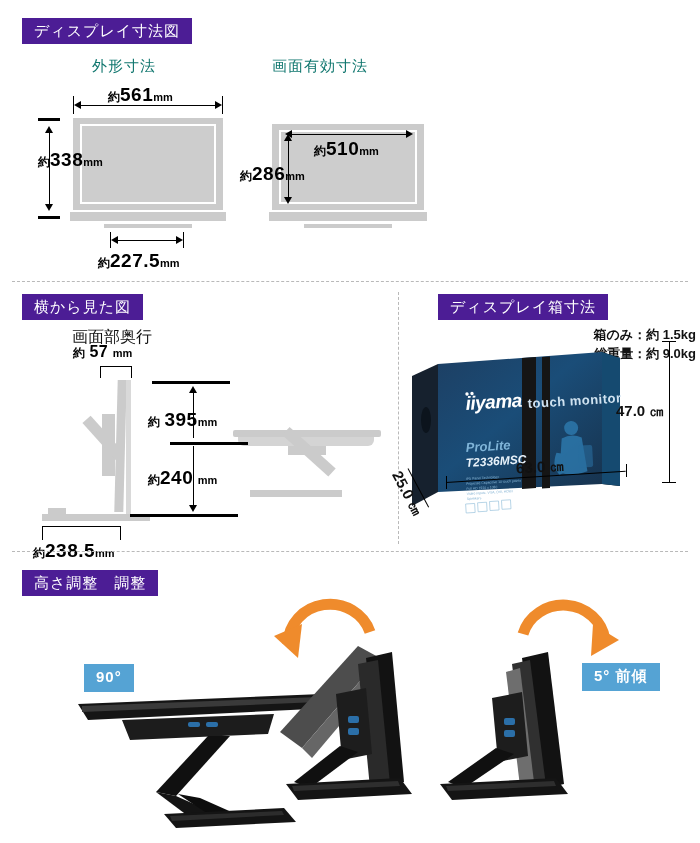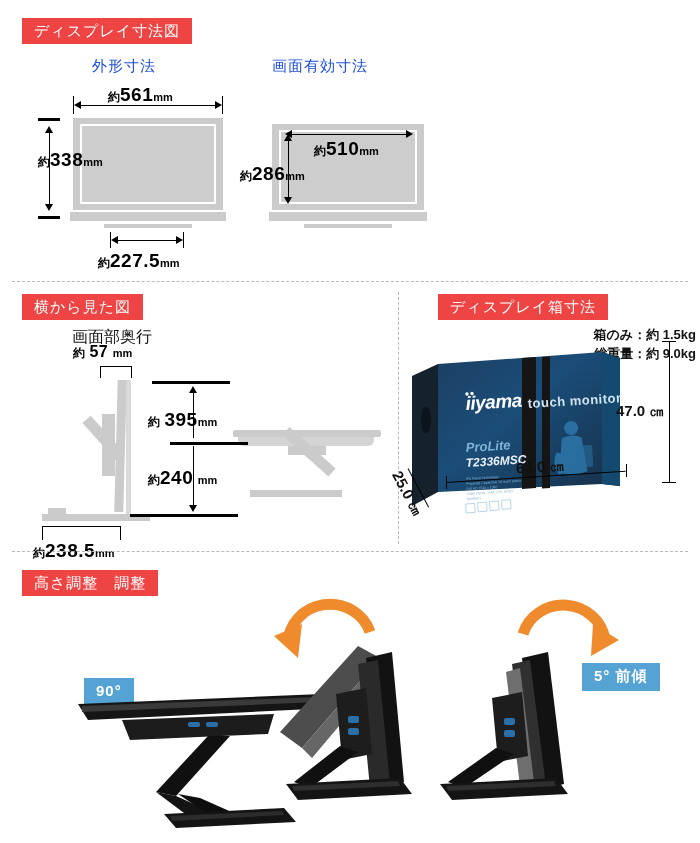--- a/index.html
+++ b/index.html
@@ -11,21 +11,21 @@
     color:#111;
     position:relative;
     overflow:hidden;
   }
 
   .panel { position:absolute; }
 
   
   .badge {
     display:inline-block;
-    background:#ef4444;
+    background:#4c1d95;
     color:#ffffff;
     font-size:15px;
     font-weight:400;
     letter-spacing:1px;
     padding:4px 12px 5px 12px;
     line-height:1.15;
     white-space:nowrap;
   }
 
   
@@ -39,21 +39,21 @@
     position:absolute;
     top:292px; height:252px;
     width:0;
     border-left:1px dashed #b9b9b9;
   }
 
   
   .caption {
     position:absolute;
     font-size:15px;
-    color:#1d4ed8;
+    color:#0f766e;
     letter-spacing:1px;
     white-space:nowrap;
   }
 
   
   .dim { position:absolute; white-space:nowrap; color:#000; line-height:1; }
   .dim .yaku { font-size:12px; font-weight:bold; letter-spacing:0; }
   .dim .num  { font-size:19px; font-weight:bold; letter-spacing:0.5px; }
   .dim .unit { font-size:11px; font-weight:bold; }
   .dim.small .num { font-size:16px; }
@@ -297,21 +297,21 @@
   <div class="lineh" style="left:10px;top:182px;width:44px;transform:rotate(62deg);transform-origin:left center;"></div>
   <div class="rot" style="left:6px;top:182px;font-size:15px;font-weight:bold;transform:rotate(62deg);">25.0 ㎝</div>
 </div>
 
 <div class="hdiv" style="top:551px;"></div>
 
 <div class="panel" style="left:0;top:556px;width:700px;height:287px;">
 
   <div class="badge" style="position:absolute;left:22px;top:14px;">高さ調整　調整</div>
 
-  <div class="angle-badge" style="left:84px;top:122px;">90°</div>
+  <div class="angle-badge" style="left:84px;top:108px;">90°</div>
   <div class="angle-badge" style="left:582px;top:107px;">5° 前傾</div>
 
   <svg width="110" height="70" style="position:absolute;left:270px;top:40px;">
     <path d="M18 48 A42 40 0 0 1 100 36" stroke="#ef8b2c" stroke-width="11" fill="none" stroke-linecap="butt"></path>
     <polygon points="28,62 4,40 32,28" fill="#ef8b2c"></polygon>
   </svg>
 
   <svg width="110" height="70" style="position:absolute;left:515px;top:38px;">
     <path d="M8 40 A42 40 0 0 1 90 46" stroke="#ef8b2c" stroke-width="11" fill="none" stroke-linecap="butt"></path>
     <polygon points="78,30 104,46 76,62" fill="#ef8b2c"></polygon>

